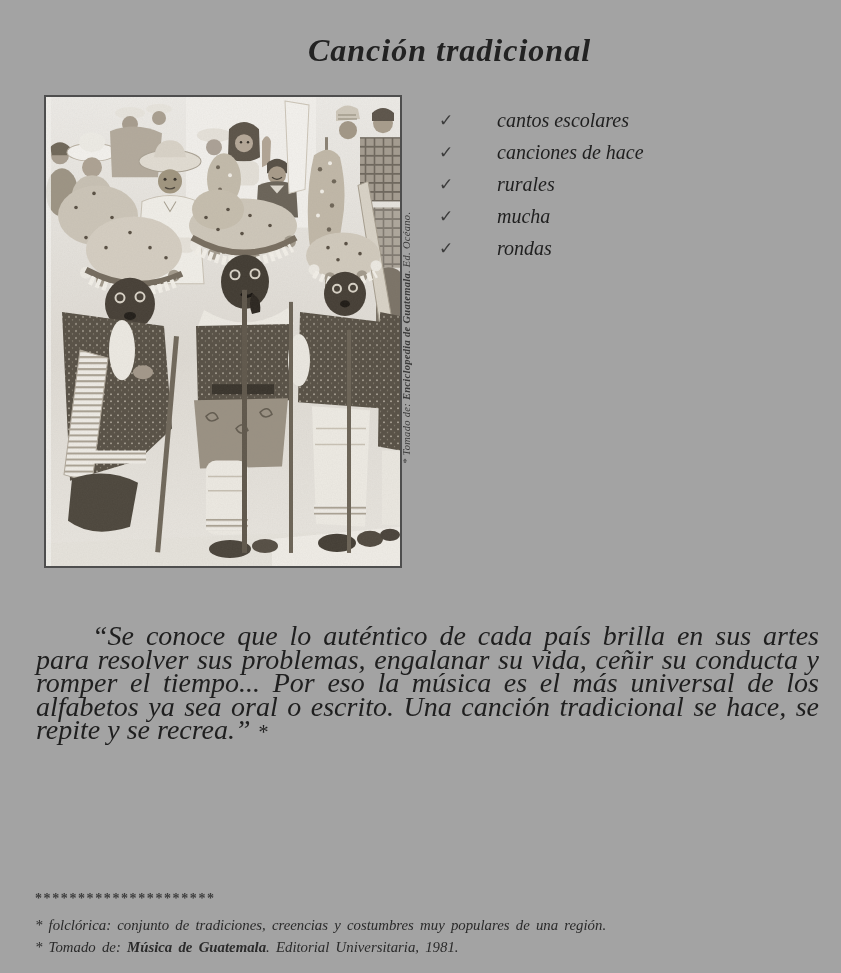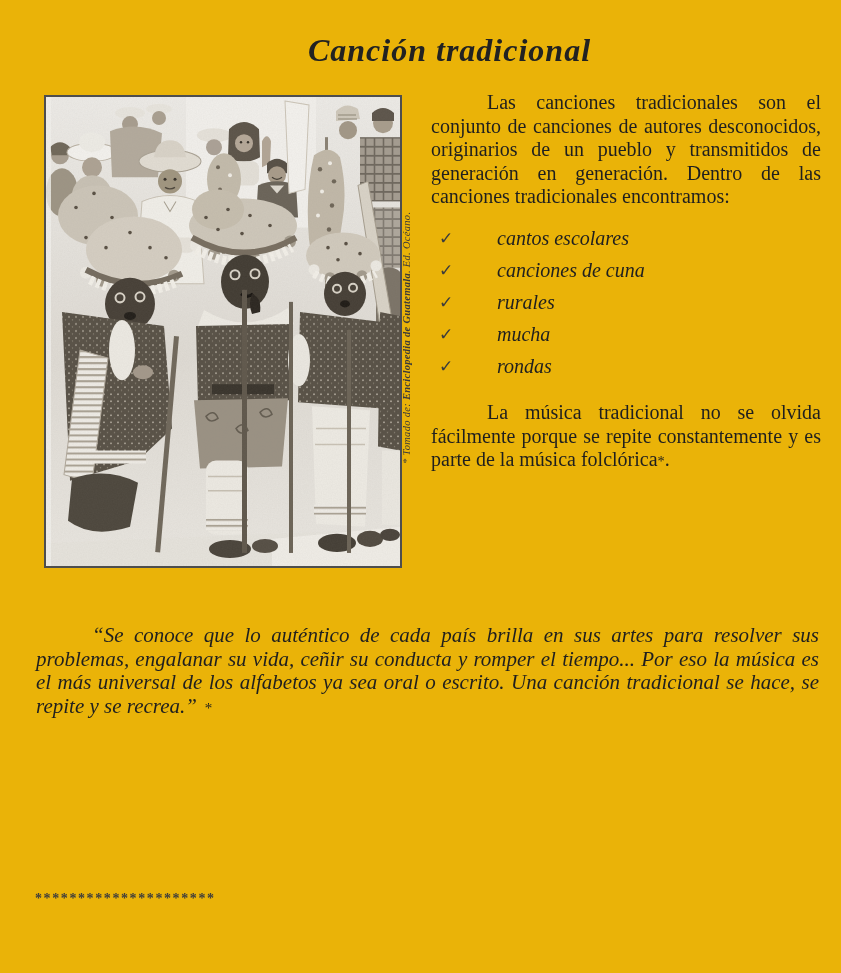--- a/index.html
+++ b/index.html
@@ -1,17 +1,17 @@
 <!DOCTYPE html>
 <html lang="es"><head>
 <meta charset="utf-8">
 <style>
   html,body{margin:0;padding:0;background:#ffffff;}
   #page{
-    position:relative;width:841px;height:973px;background:#eab308;overflow:hidden;
+    position:relative;width:841px;height:973px;background:#a3a3a3;overflow:hidden;
     font-family:"Liberation Serif","DejaVu Serif",serif;color:#1f1f1f;
   }
   
   .page-title{
     position:absolute;top:11px;left:0;width:100%;text-align:center;text-indent:58px;
     font-size:32px;font-weight:bold;font-style:italic;letter-spacing:1px;color:#222;
   }
   
   .photo-frame{
     position:absolute;left:44px;top:95px;width:354px;height:469px;
@@ -33,21 +33,21 @@
   .para-2{margin-top:18px !important;}
   .para-3{margin-top:24px !important;}
   .song-list{list-style:none;margin:14px 0 0 0;padding:0;}
   .song-list li{height:32px;display:flex;align-items:center;}
   .check{width:20px;margin-left:8px;font-size:17px;color:#3c3c3c;font-style:normal;flex:none;}
   .item-label{font-style:italic;margin-left:38px;}
   .fn-mark{font-size:0.72em;}
   
   .quote{
     position:absolute;left:36px;top:624px;width:783px;
-    font-size:21px;line-height:23.6px;font-style:italic;text-align:justify;text-indent:56px;
+    font-size:28px;line-height:23.6px;font-style:italic;text-align:justify;text-indent:56px;
   }
   .quote .fn-mark{margin-left:7px;}
   
   .fn-separator{
     position:absolute;left:35px;top:891px;
     font-size:14px;font-weight:bold;letter-spacing:1.6px;color:#3d3d3d;
   }
   .footnotes{
     position:absolute;left:35px;top:915px;width:786px;
     font-size:14.8px;font-style:italic;line-height:21.5px;word-spacing:2.5px;color:#2a2a2a;
@@ -267,49 +267,53 @@
       <rect width="5" height="467" fill="#f2f1ed" opacity="0.8"></rect>
       <rect width="354" height="467" filter="url(#grain)" opacity="0.22"></rect>
     </svg>
   </div>
 
   <div class="photo-caption">
     <span>* Tomado de: </span><b>Enciclopedia de Guatemala</b><span>. Ed. Océano.</span>
   </div>
 
   <div class="right-col">
-    <p>Las canciones tradicionales son el conjunto de canciones de autores desconocidos, originarios de un pueblo y transmitidos de generación en generación. Dentro de las canciones tradicionales encontramos:</p>
 
     <ul class="song-list">
       <li>
         <span class="check">✓</span>
         <span class="item-label">cantos escolares</span>
       </li>
       <li>
         <span class="check">✓</span>
-        <span class="item-label">canciones de cuna</span>
+        <span class="item-label">canciones de hace</span>
       </li>
       <li>
         <span class="check">✓</span>
         <span class="item-label">rurales</span>
       </li>
       <li>
         <span class="check">✓</span>
         <span class="item-label">mucha</span>
       </li>
       <li>
         <span class="check">✓</span>
         <span class="item-label">rondas</span>
       </li>
     </ul>
 
-    <p class="para-2"><span>La música tradicional no se olvida fácilmente porque se repite constantemente y es parte de la música folclórica</span><span class="fn-mark">*</span><span>.</span></p>
 
   </div>
 
   <div class="quote">
     <span>“Se conoce que lo auténtico de cada país brilla en sus artes para resolver sus problemas, engalanar su vida, ceñir su conducta y romper el tiempo... Por eso la música es el más universal de los alfabetos ya sea oral o escrito.  Una canción tradicional se hace, se repite y se recrea.”</span><span class="fn-mark">*</span>
   </div>
 
   <div class="fn-separator">*********************</div>
 
+  <div class="footnotes">
+    <p class="line">* folclórica: conjunto de tradiciones, creencias y costumbres muy populares de una región.</p>
+    <p class="line">
+      <span>* Tomado de: </span><b>Música de Guatemala</b><span>. Editorial Universitaria, 1981.</span>
+    </p>
+  </div>
 
 </div>
 
 </body></html>

